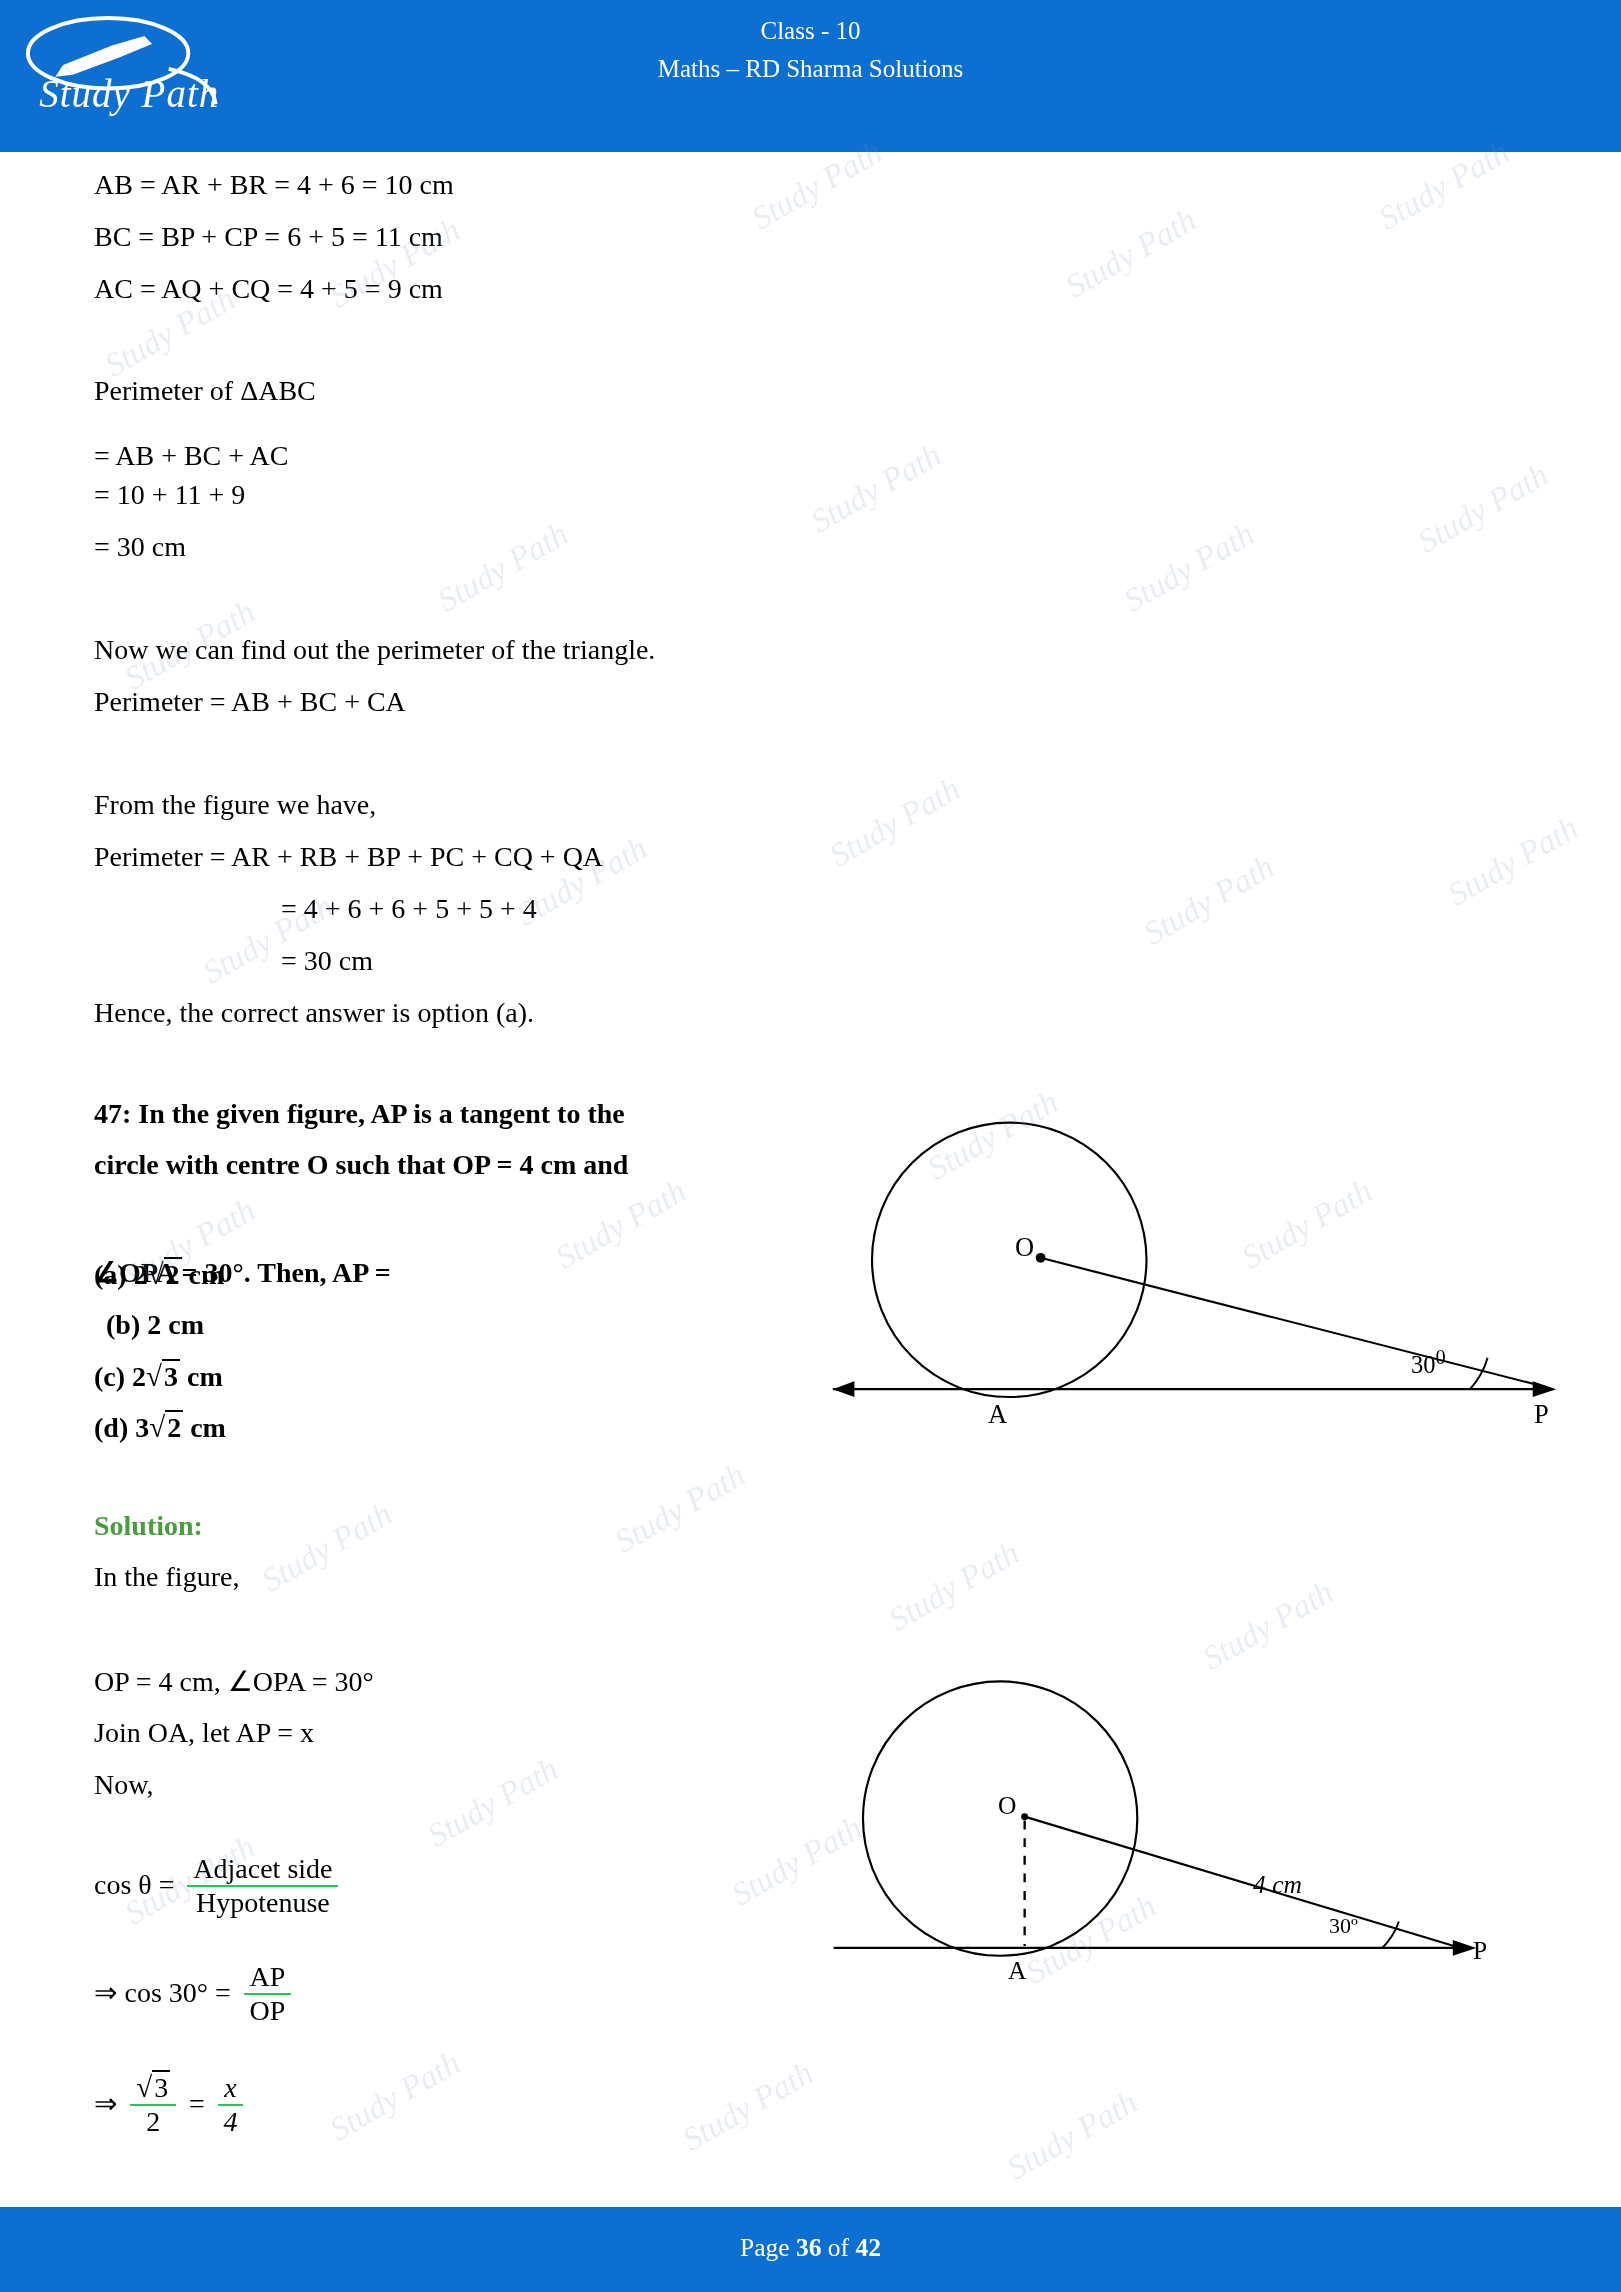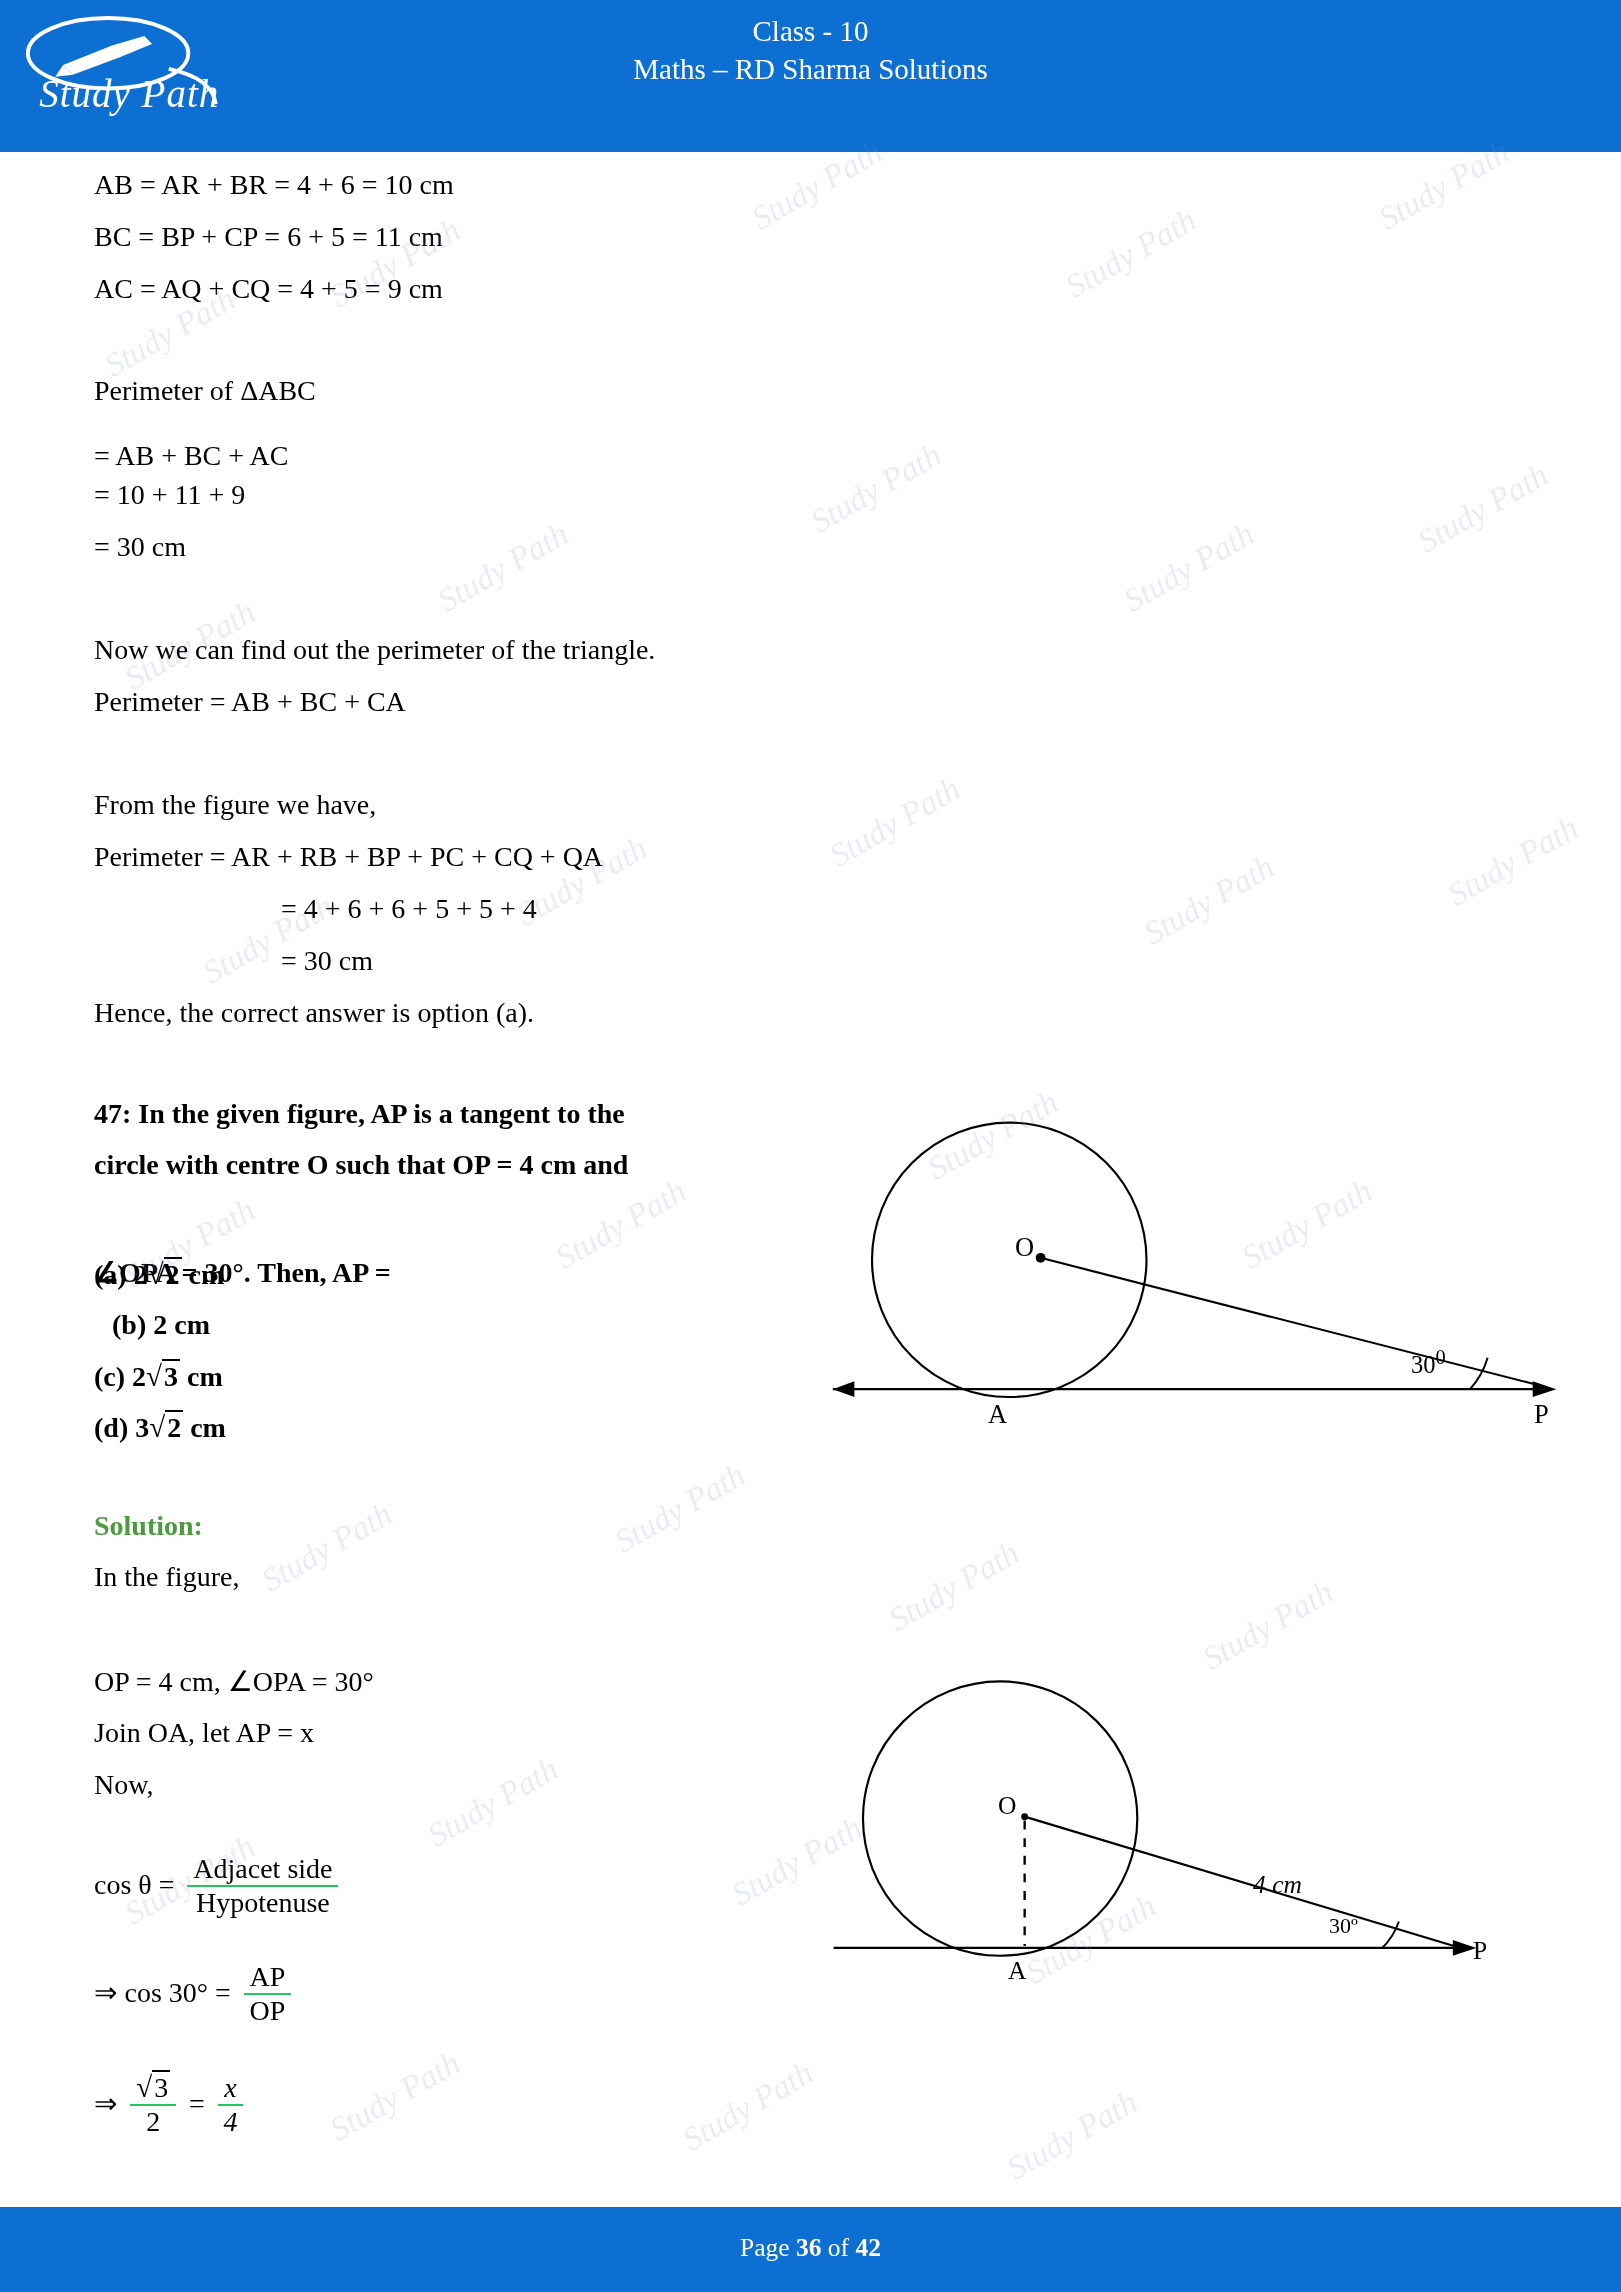--- a/index.html
+++ b/index.html
@@ -24,21 +24,21 @@
   .logo-text {
     position:absolute; left:17.6px; top:61px;
     font-family:"Liberation Serif", serif;
     font-style:italic; font-size:39px; letter-spacing:1px;
   }
   .header-lines {
     position:absolute; left:0; top:11.8px; width:1621px;
     text-align:center;
     font-family:"Liberation Serif", serif;
   }
-  .header-lines div { font-size:29px; line-height:38px; }
+  .header-lines div { font-size:25px; line-height:38px; }
 
   
   .footer {
     position:absolute; left:0; top:2207px; width:1621px; height:85px;
     background:#0d6fd1; color:#ffffff;
   }
   .footer-text {
     position:absolute; left:0; top:25.5px; width:1621px; text-align:center;
     font-size:25.5px;
   }
@@ -135,21 +135,21 @@
   <div class="line" style="left:281px; top:793px;">= 30 cm</div>
   <div class="line" style="left:94px; top:845px;">Hence, the correct answer is option (a).</div>
 
   <div class="line q-line" style="left:94px; top:946px;">47: In the given figure, AP is a tangent to the</div>
   <div class="line q-line" style="left:94px; top:997px;">circle with centre O such that OP = 4 cm and</div>
   <div class="line q-line" style="left:94px; top:1104px;">∠OPA = 30°. Then, AP =</div>
 
   <div class="line q-line" style="left:94px; top:1106px;">
     <span>(a) 2</span><span class="sqrt"><span class="rad">√</span><span class="body">2</span></span><span> cm</span>
   </div>
-  <div class="line q-line" style="left:112px; top:1157px;">(b) 2 cm</div>
+  <div class="line q-line" style="left:106px; top:1157px;">(b) 2 cm</div>
   <div class="line q-line" style="left:94px; top:1208px;">
     <span>(c) 2</span><span class="sqrt"><span class="rad">√</span><span class="body">3</span></span><span> cm</span>
   </div>
   <div class="line q-line" style="left:94px; top:1259px;">
     <span>(d) 3</span><span class="sqrt"><span class="rad">√</span><span class="body">2</span></span><span> cm</span>
   </div>
 
   <div class="line sol-label" style="left:94px; top:1358px;">Solution:</div>
   <div class="line" style="left:94px; top:1409px;">In the figure,</div>
   <div class="line" style="left:94px; top:1513px;">OP = 4 cm, ∠OPA = 30°</div>

